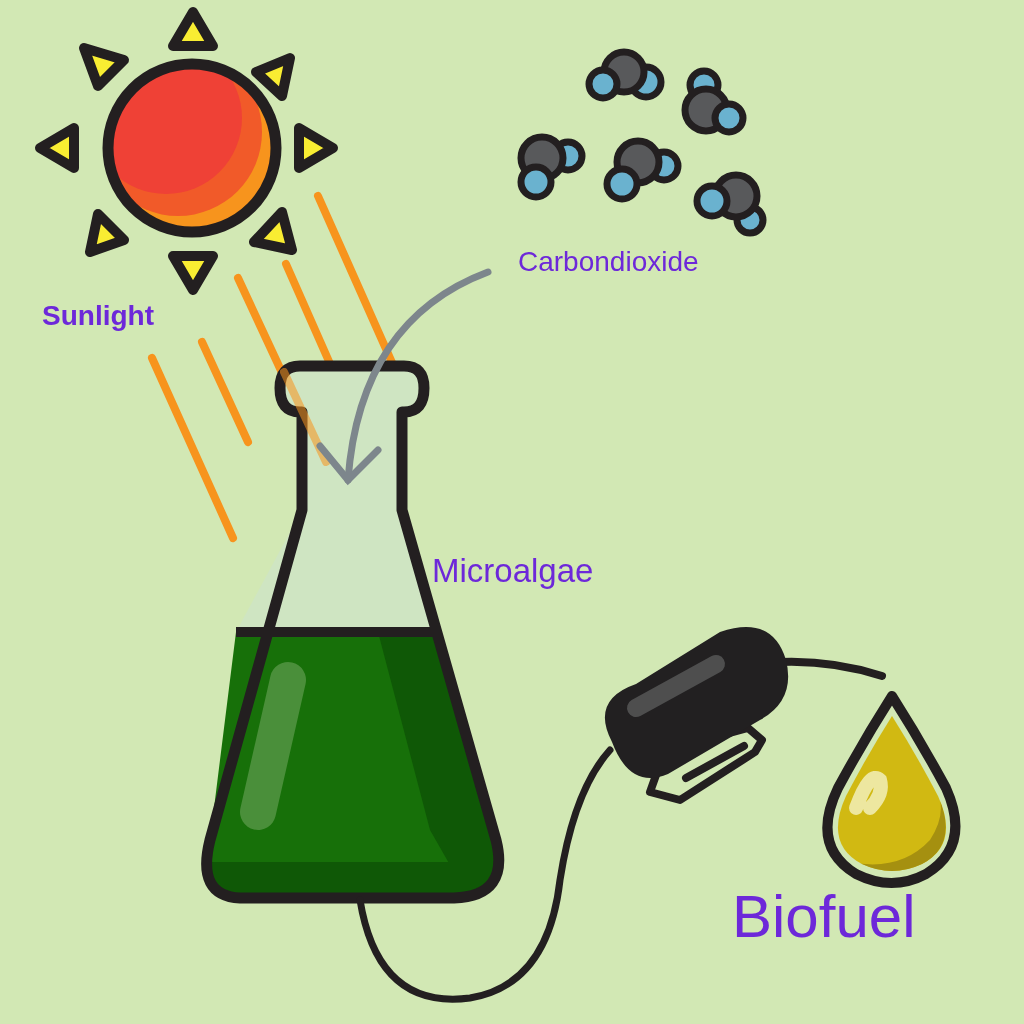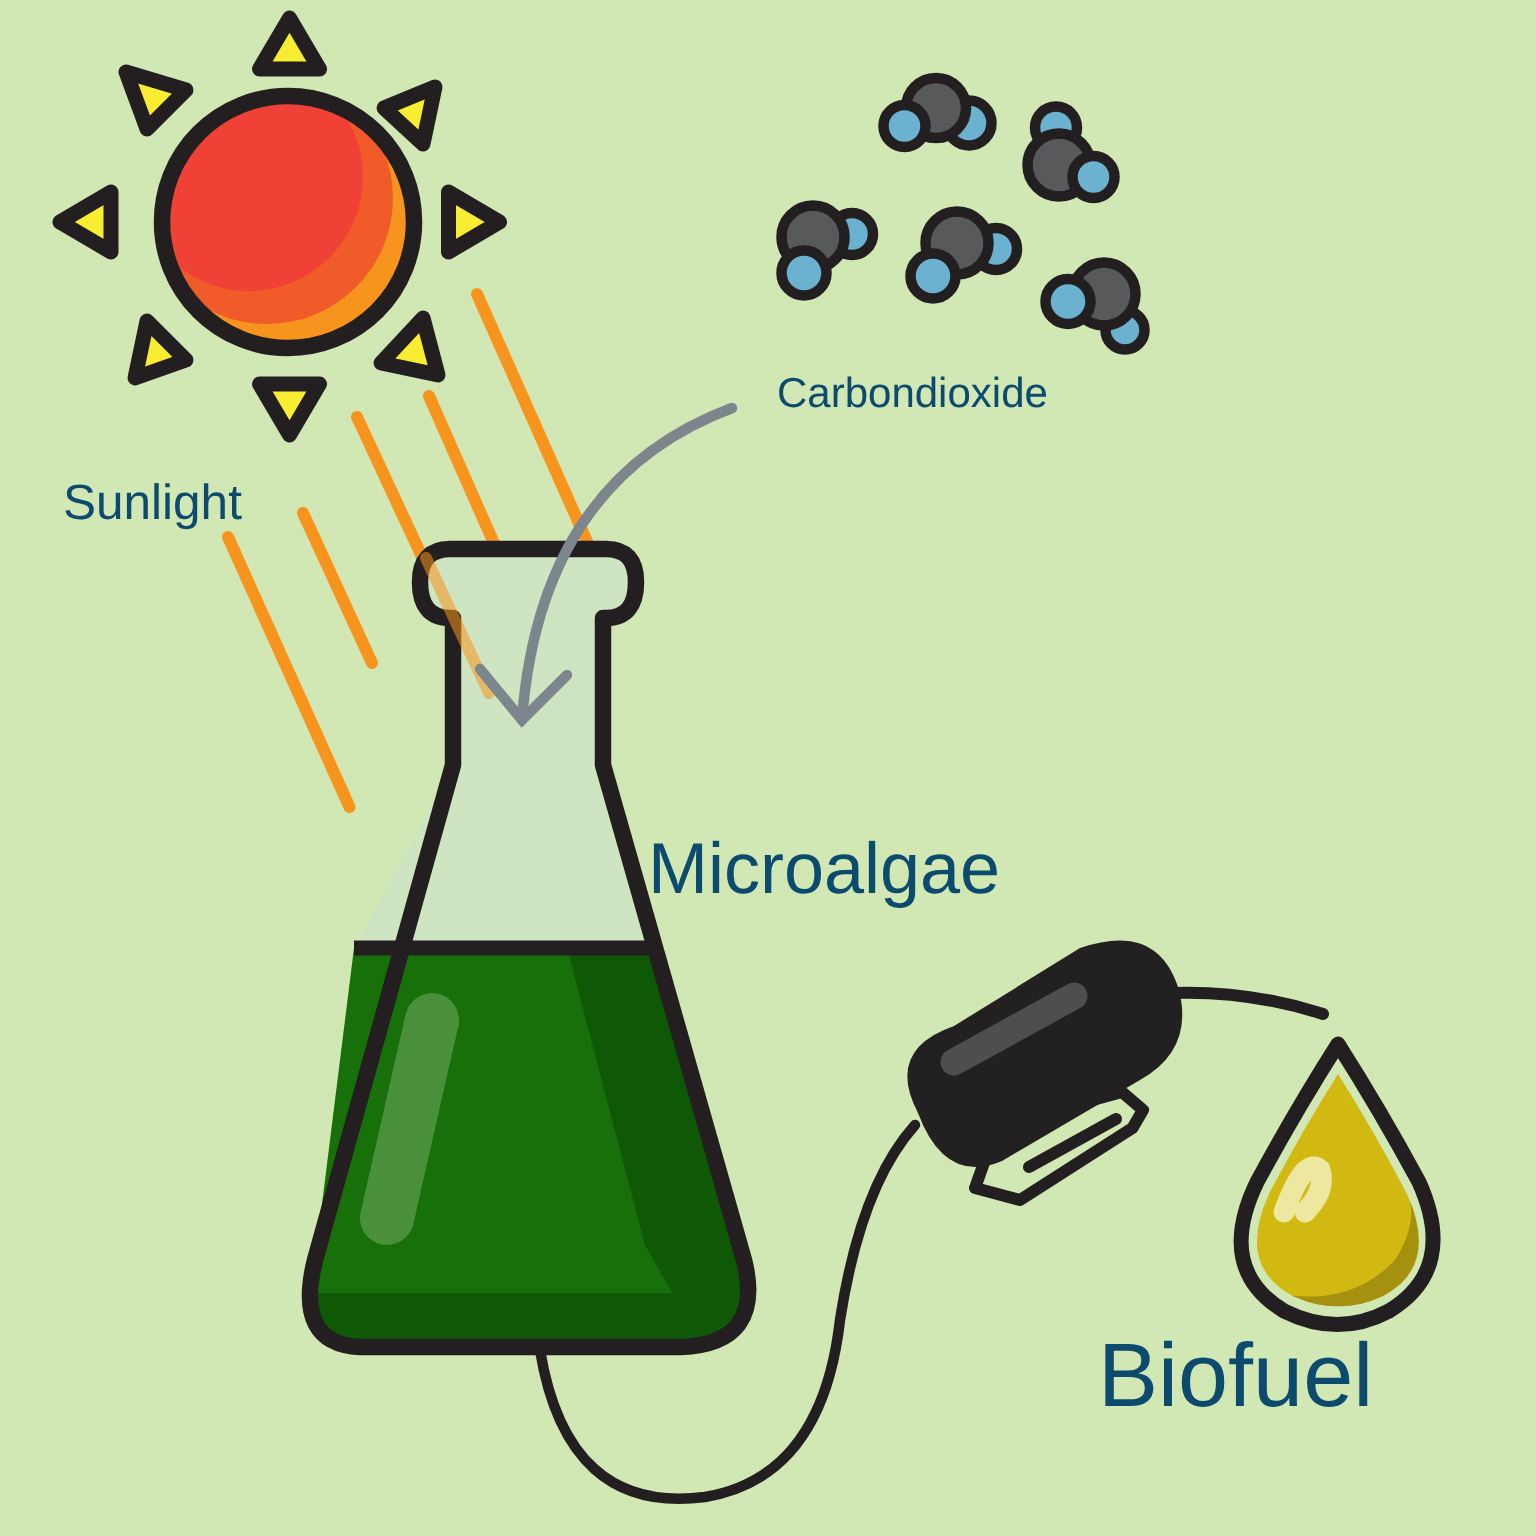--- a/index.html
+++ b/index.html
@@ -1,22 +1,22 @@
 <!DOCTYPE html>
 <html><head>
 <meta charset="utf-8">
 <style>
   html, body { margin: 0; padding: 0; }
   body { width: 1024px; height: 1024px; overflow: hidden; background: #d2e8b4; }
   #stage { position: relative; width: 1024px; height: 1024px; }
   svg { position: absolute; left: 0; top: 0; }
-  .label { position: absolute; color: #0c4a6e; font-family: "Liberation Sans", "DejaVu Sans", sans-serif; white-space: nowrap; }
-  .sunlight { left: 42px; top: 316px; font-size: 33px; }
+  .label { position: absolute; color: #6d28d9; font-family: "Liberation Sans", "DejaVu Sans", sans-serif; white-space: nowrap; }
+  .sunlight { left: 42px; top: 300px; font-size: 28px; font-weight: bold; }
   .co2 { left: 518px; top: 246px; font-size: 28px; }
-  .micro { left: 432px; top: 552px; font-size: 48px; }
+  .micro { left: 432px; top: 552px; font-size: 33px; }
   .biofuel { left: 732px; top: 882px; font-size: 60px; }
 </style>
 </head>
 <body>
 
 <div id="stage">
 <svg width="1024" height="1024" viewBox="0 0 1024 1024">
 
   <g>
     <g stroke="#231f20" stroke-width="10" stroke-linejoin="round" fill="#f9ed32">

